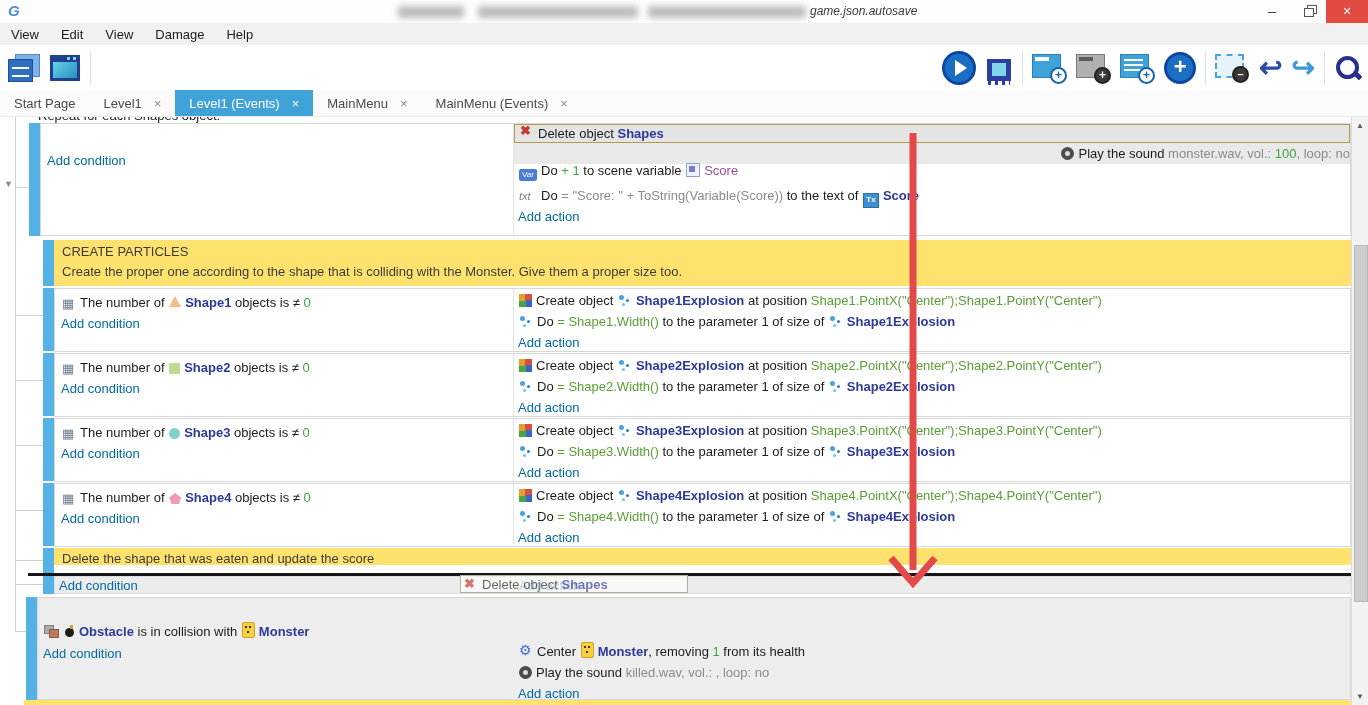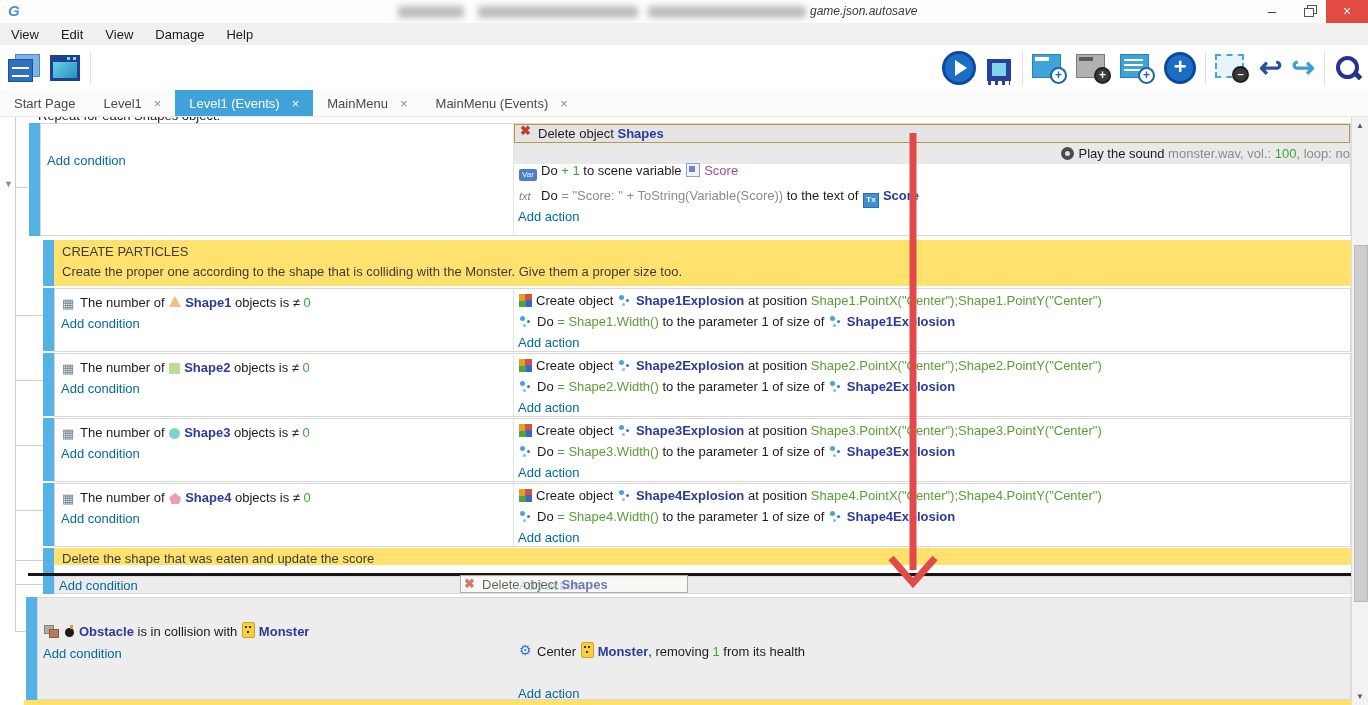--- a/index.html
+++ b/index.html
@@ -298,20 +298,21 @@
 
     <div class="ghost" style="left:460px;top:458px;width:228px;height:18px">
       <div class="line"><span class="icn x-icon"></span><span class="sg t">Delete object </span><span class="sg obj">Shapes</span></div>
     </div>
 
     <div class="bar" style="left:26px;top:480px;height:103px"></div>
     <div class="ebox" style="left:37px;top:480px;right:17px;height:103px;background:#ededed;border-color:#d8d8d8">
       <div class="line" style="left:5px;top:23px"><span class="icn collision-icon"></span><span class="icn bomb-icon"></span><span class="sg obj">Obstacle</span><span class="sg t"> is in collision with </span><span class="icn monster-icon"></span><span class="sg obj">Monster</span></div>
       <div class="line add" style="left:5px;top:45px">Add condition</div>
       <div class="arow" style="left:476px;top:43px"><span class="icn damage-icon"></span><span class="sg t">Center </span><span class="icn monster-icon"></span><span class="sg obj">Monster</span><span class="sg t">, removing </span><span class="sg num">1</span><span class="sg t"> from its health</span></div>
+      <div class="arow" style="left:476px;top:64px"><span class="icn sound-icon"></span><span class="sg t">Play the sound </span><span class="sg gray">killed.wav, vol.: , loop: no</span></div>
       <div class="arow add" style="left:476px;top:85px">Add action</div>
     </div>
 
     <div class="comment" style="left:24px;top:583px;right:17px;height:5px"></div>
 
     <svg style="position:absolute;left:883px;top:13px;z-index:10" width="60" height="460">
       <line x1="30" y1="3" x2="30" y2="440" stroke="#e24a4a" stroke-width="7"></line>
       <polyline points="8,428 30,453 52,428" stroke="#e24a4a" stroke-width="7" fill="none"></polyline>
     </svg>
 

